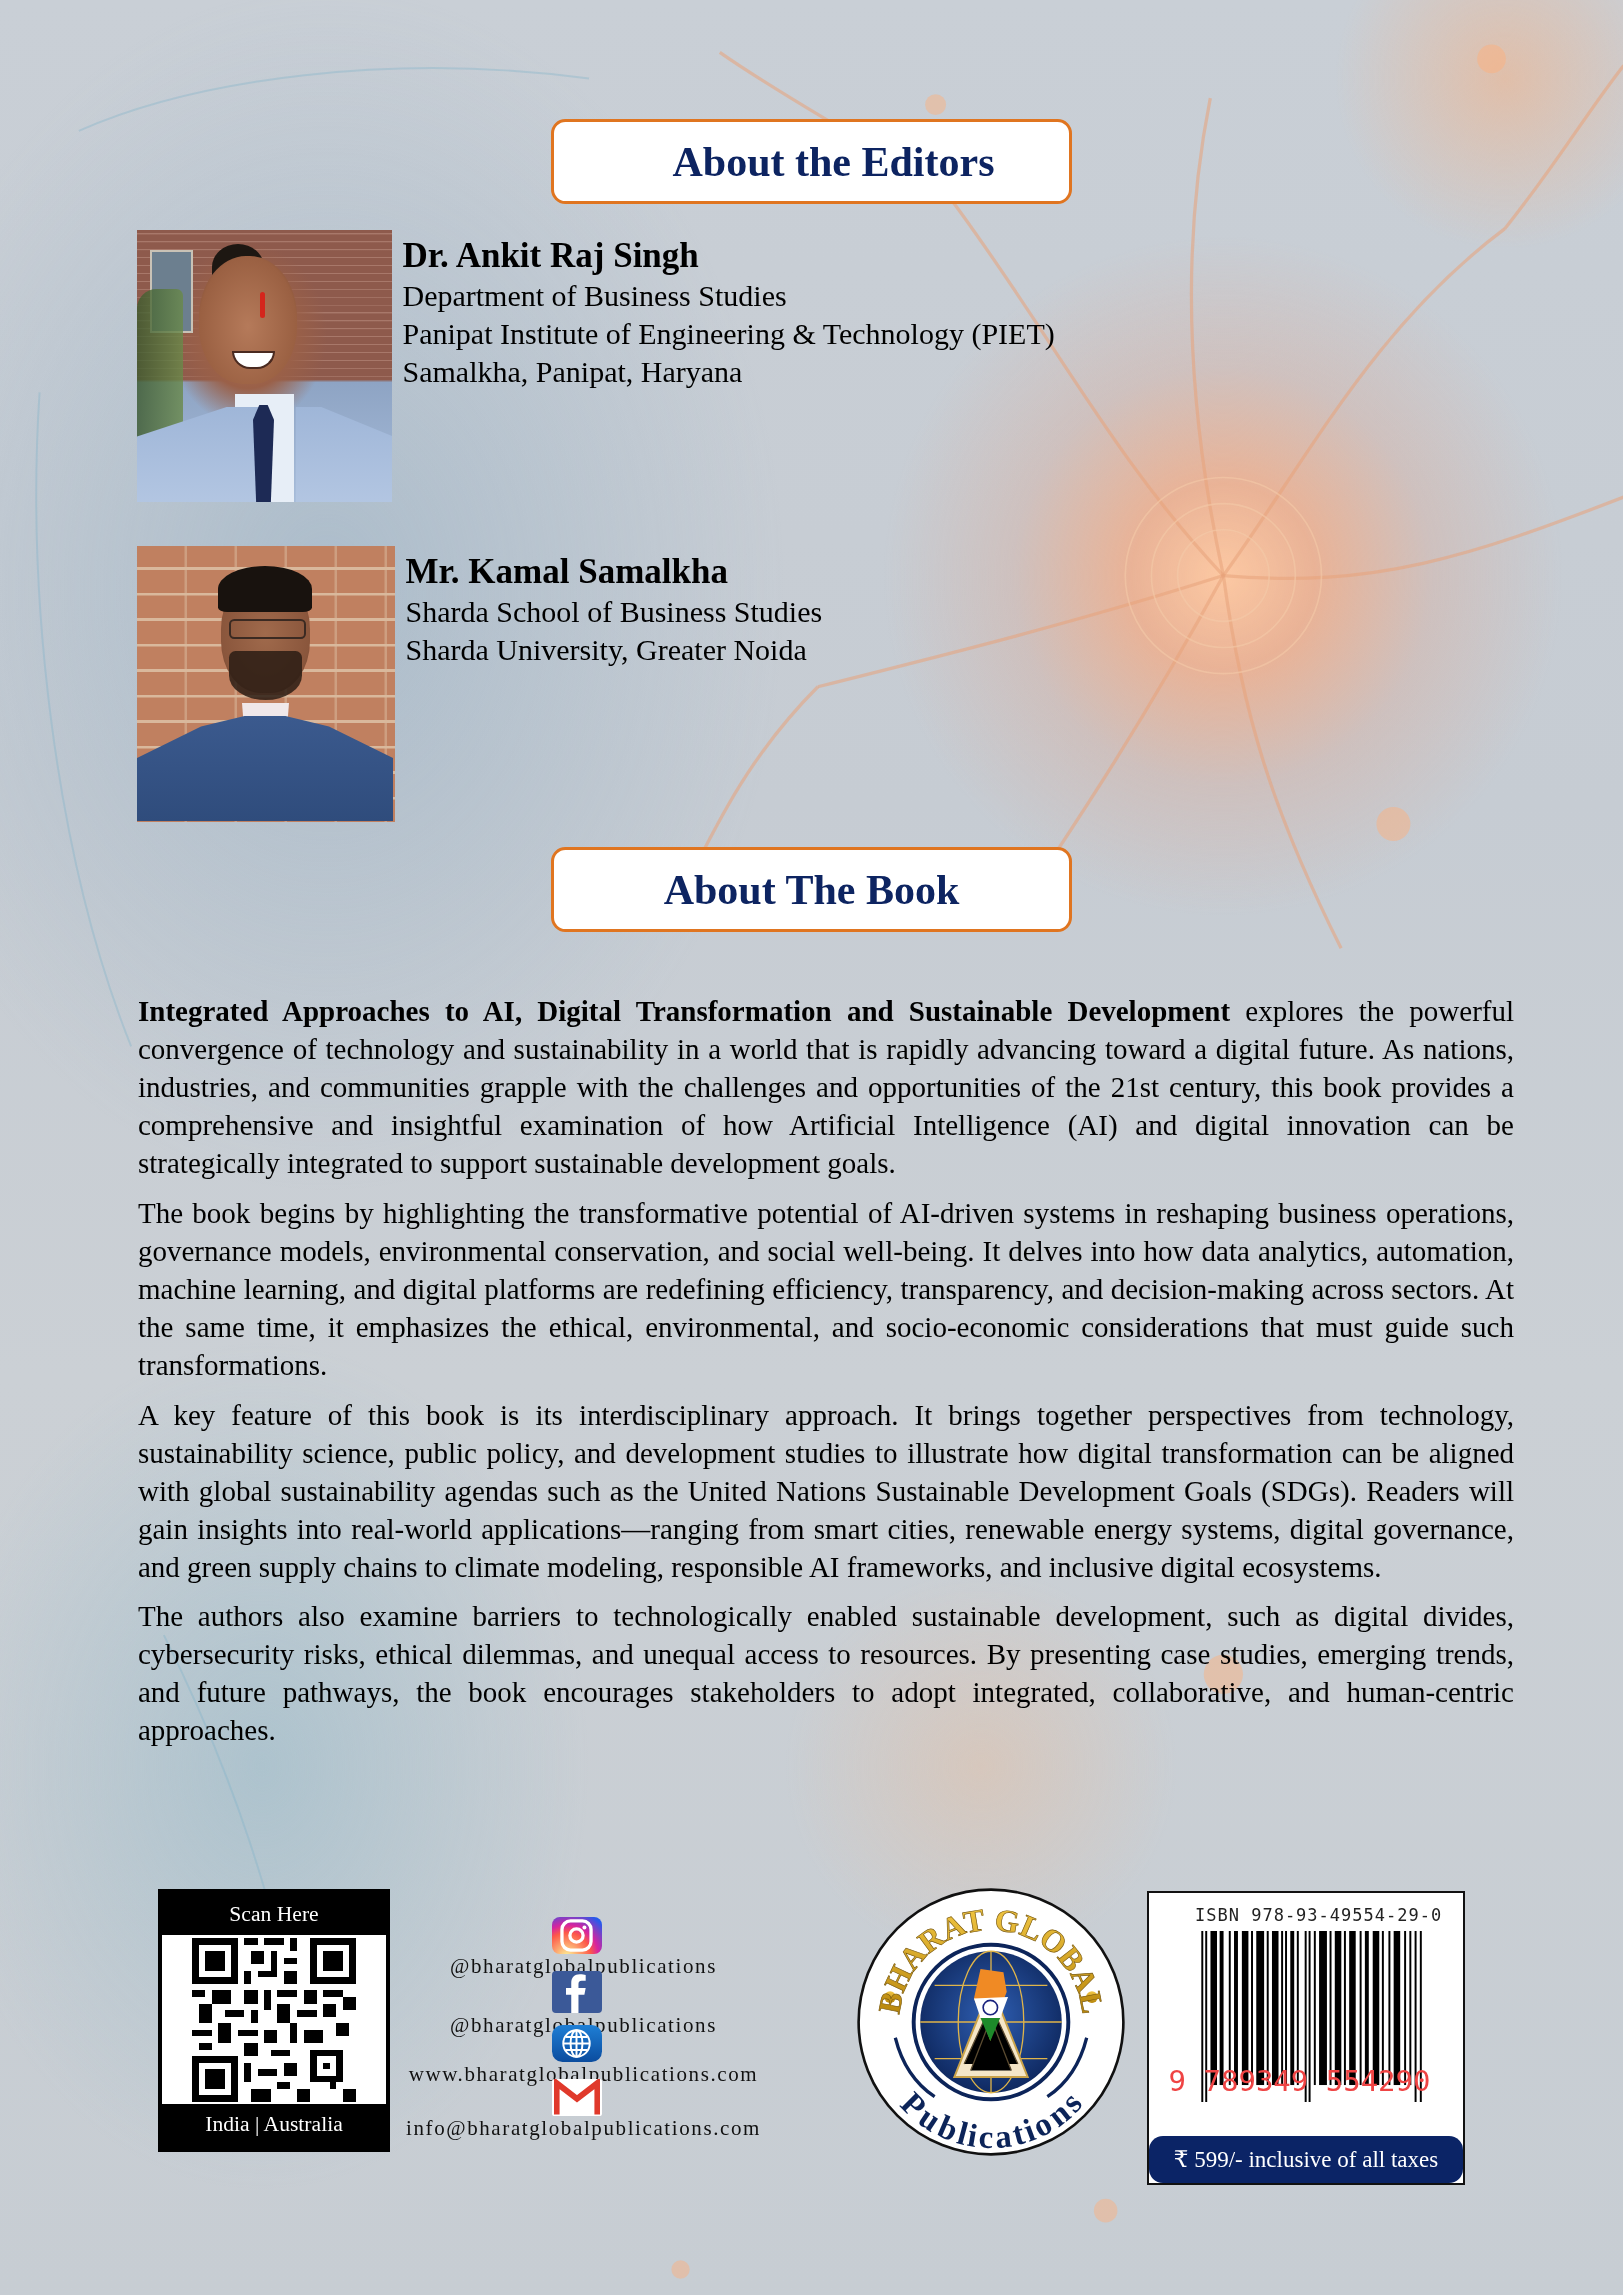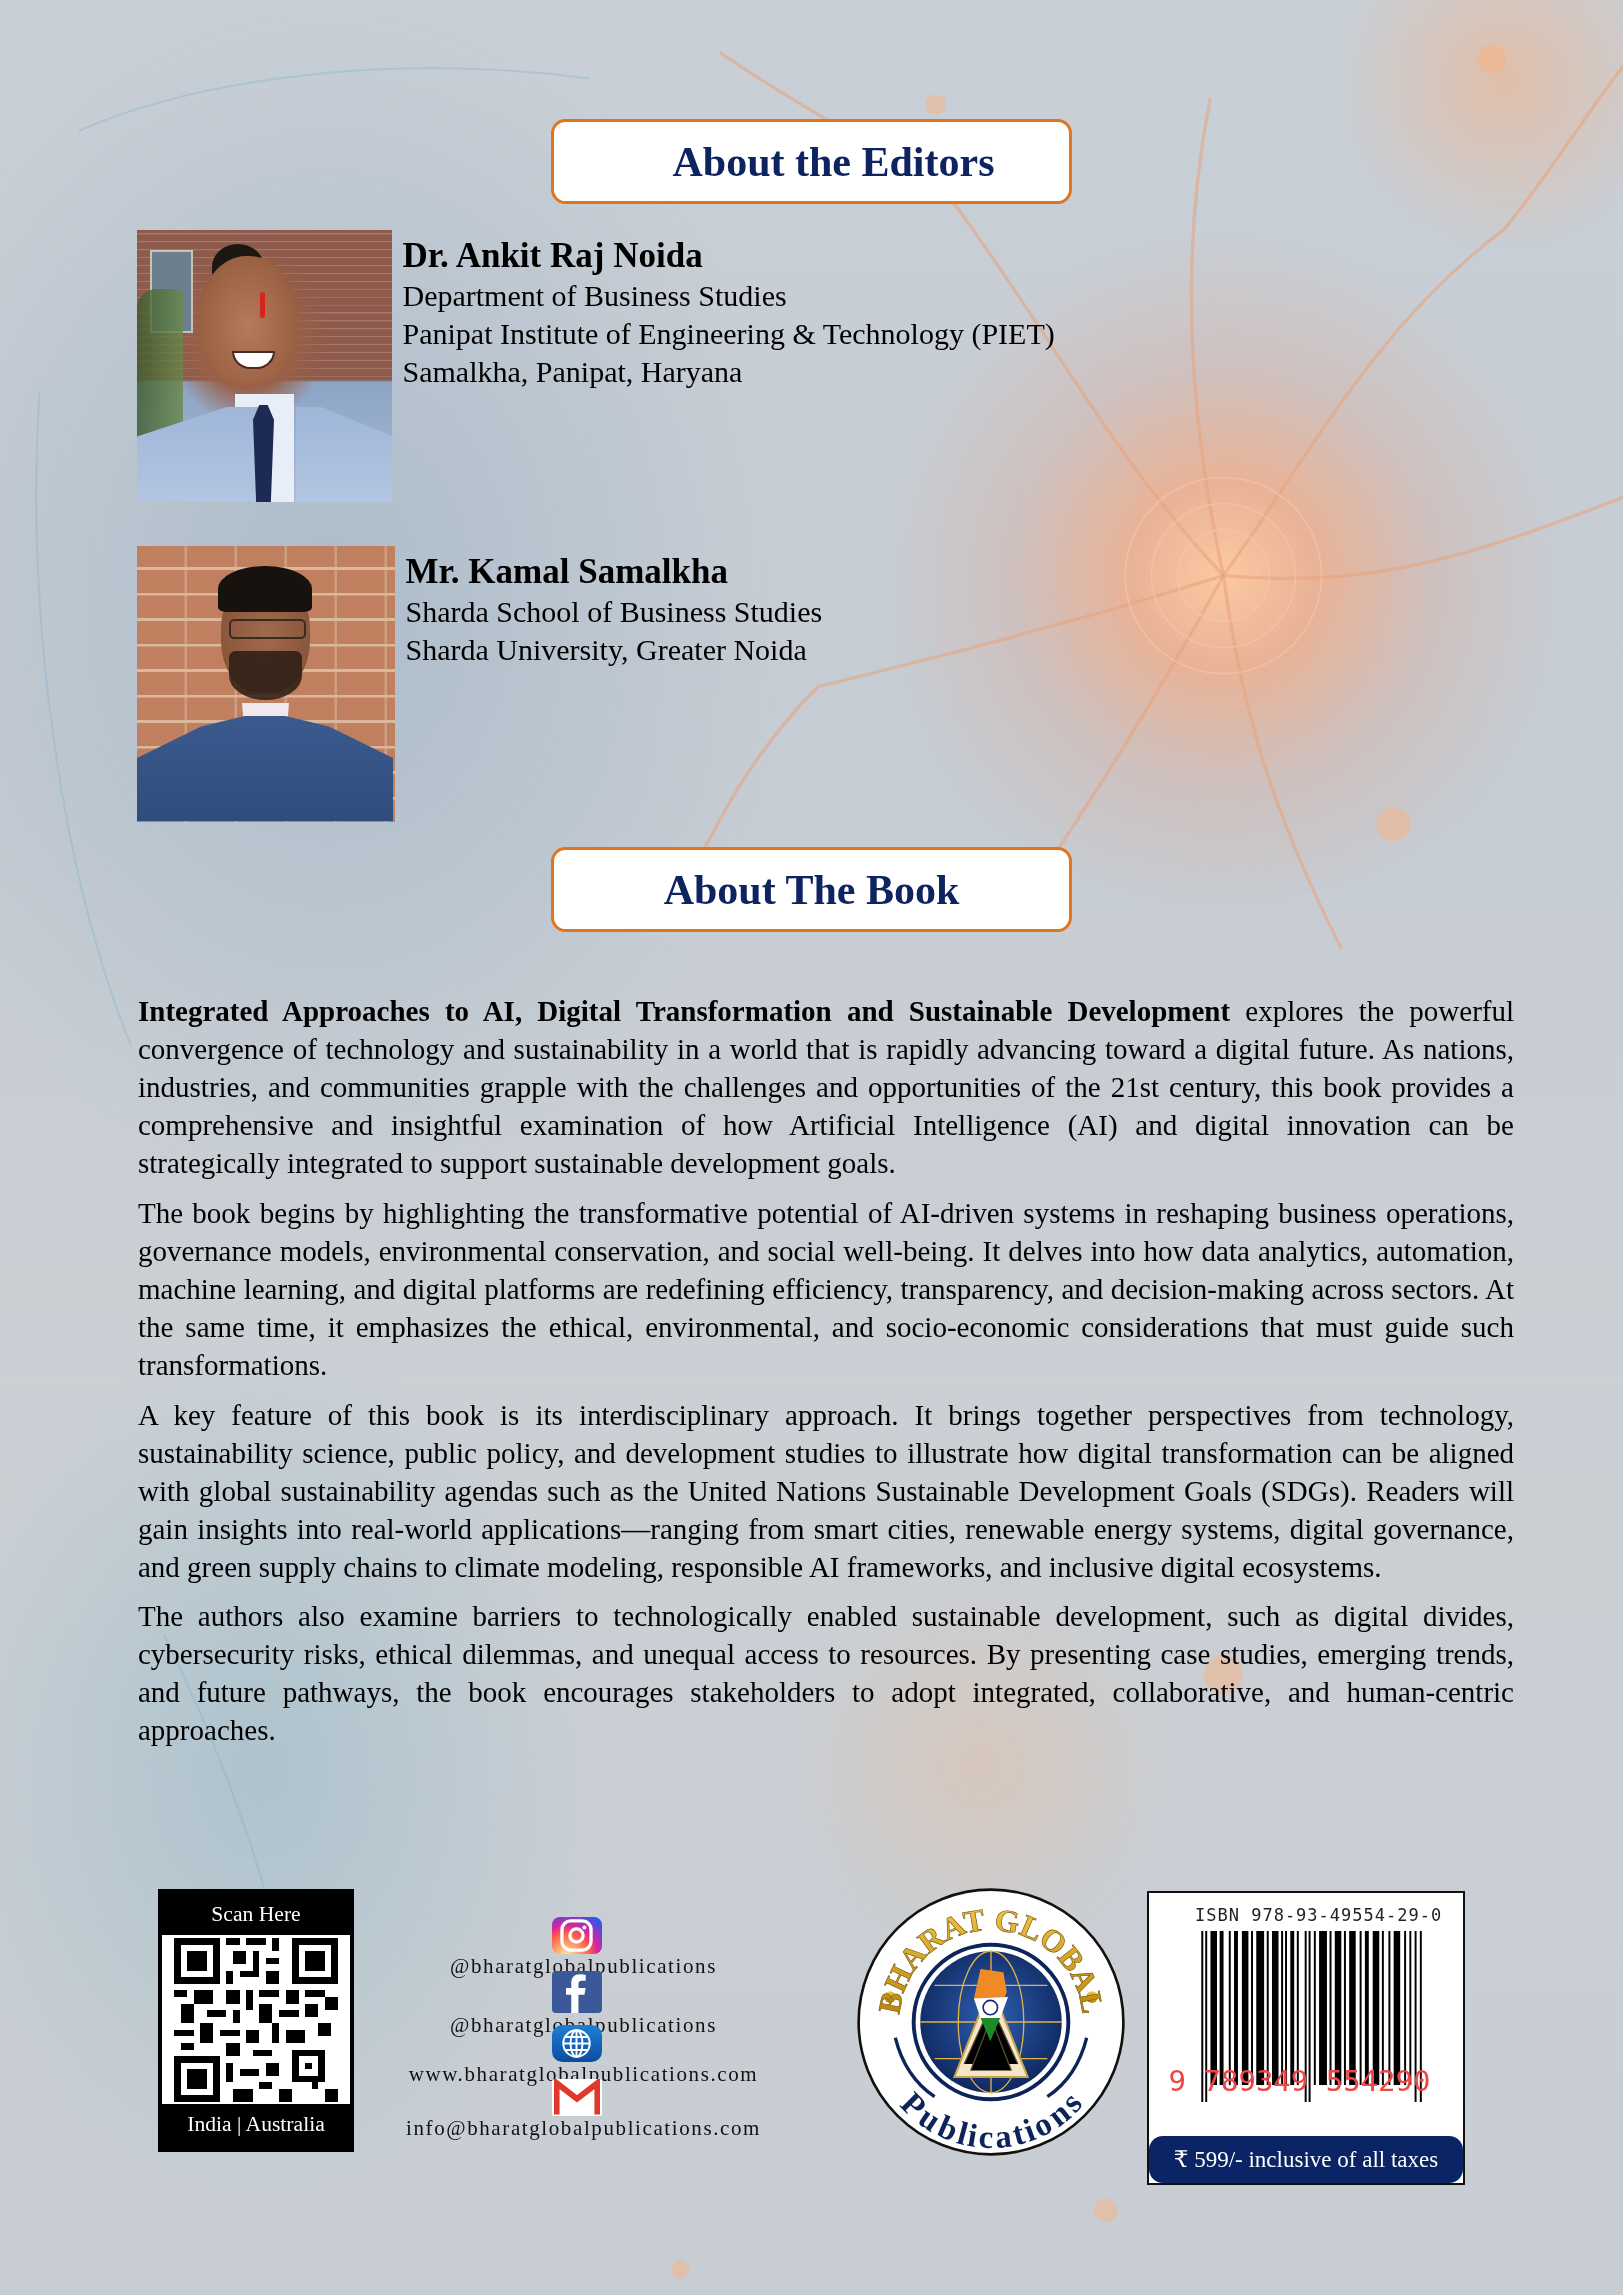--- a/index.html
+++ b/index.html
@@ -62,21 +62,21 @@
   .editor-info { margin-left: 10.5px; margin-top: 5.2px; }
   .editor-name { font-weight: bold; font-size: 35px; line-height: 42px; }
   .editor-line { font-size: 30px; line-height: 38px; }
   .book-text {
     position: absolute; left: 138px; width: 1376px; top: 992px;
     font-size: 29px; line-height: 38px; text-align: justify;
   }
   .book-text p { margin: 0 0 11.8px 0; }
   .book-text b { font-weight: bold; }
   .qr-card {
-    position: absolute; left: 158px; top: 1889px; width: 196px; height: 263px;
+    position: absolute; left: 158px; top: 1889px; width: 232px; height: 263px;
     background: #000; box-sizing: border-box; padding: 3.9px;
     display: flex; flex-direction: column;
   }
   .qr-top, .qr-bottom { color: #fff; text-align: center; font-size: 21.6px; height: 42px; line-height: 42px; }
   .qr-bottom { height: 44px; line-height: 41px; }
   .qr-body { flex: 1; background: #fff; display: flex; align-items: center; justify-content: center; }
   .contacts { position: absolute; left: 393px; top: 1917px; }
   .contact-row { display: flex; align-items: center; height: 54px; flex-direction: column; }
   .contact-icon { width: 50px; height: 50px; border-radius: 7.9px; display: flex; align-items: center; justify-content: center; }
   .contact-text { margin-left: 13px; font-size: 21px; letter-spacing: 1.6px; color: #111; }
@@ -138,21 +138,21 @@
     <div class="shirt"></div>
     <div class="suit"></div>
     <div class="suit2"></div>
     <div class="tie"></div>
     <div class="hair"></div>
     <div class="head"></div>
     <div class="tilak"></div>
     <div class="smile"></div>
   </div>
   <div class="editor-info">
-    <div class="editor-name">Dr. Ankit Raj Noida</div>
+    <div class="editor-name">Dr. Ankit Raj Singh</div>
     <div class="editor-line">Department of Business Studies</div>
     <div class="editor-line">Panipat Institute of Engineering &amp; Technology (PIET)</div>
     <div class="editor-line">Samalkha, Panipat, Haryana</div>
   </div>
 </div>
 
 <div class="editor" style="top:546px;">
   <div class="photo photo2" style="width:258px;height:276px;">
     <div class="bricks"></div>
     <div class="shirt"></div>

